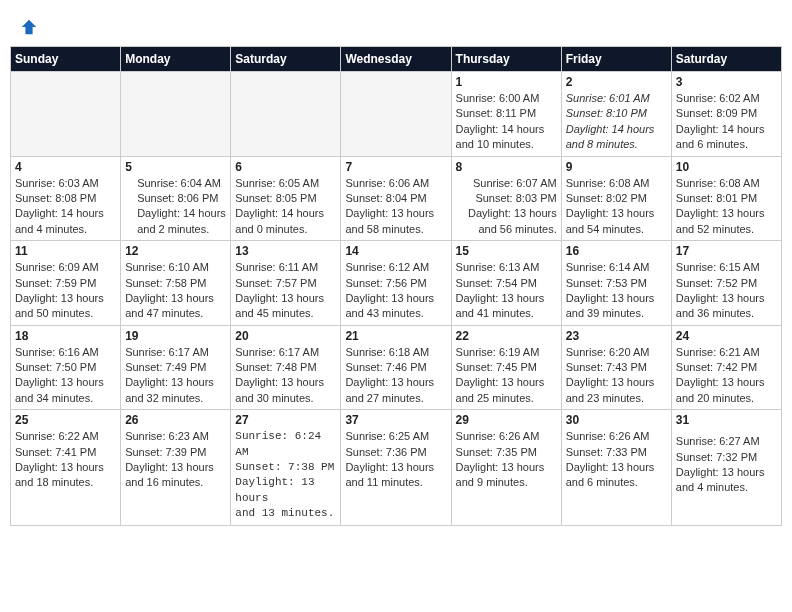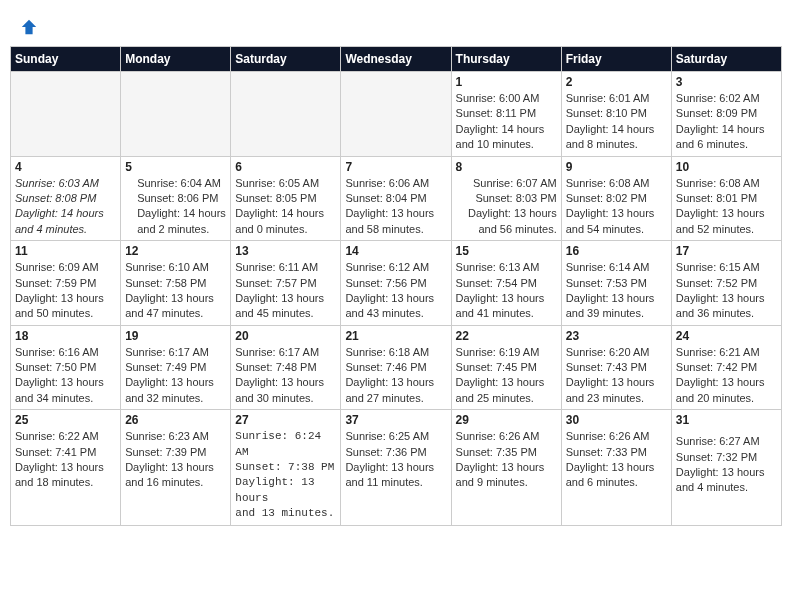--- a/index.html
+++ b/index.html
@@ -132,37 +132,37 @@
         <td class="empty"></td>
         <td>
           <span class="day-num">1</span>
           <div class="day-info" style="white-space: pre-line;">Sunrise: 6:00 AM
 Sunset: 8:11 PM
 Daylight: 14 hours
 and 10 minutes.</div>
         </td>
         <td>
           <span class="day-num">2</span>
-          <div class="day-info" style="white-space: pre-line;">Sunrise: 6:01 AM
+          <div class="day-info" style="white-space: pre-line; font-style: italic;">Sunrise: 6:01 AM
 Sunset: 8:10 PM
 Daylight: 14 hours
 and 8 minutes.</div>
         </td>
         <td>
           <span class="day-num">3</span>
           <div class="day-info" style="white-space: pre-line;">Sunrise: 6:02 AM
 Sunset: 8:09 PM
 Daylight: 14 hours
 and 6 minutes.</div>
         </td>
       </tr>
       <tr>
         <td>
           <span class="day-num">4</span>
-          <div class="day-info" style="white-space: pre-line; font-style: italic;">Sunrise: 6:03 AM
+          <div class="day-info" style="white-space: pre-line;">Sunrise: 6:03 AM
 Sunset: 8:08 PM
 Daylight: 14 hours
 and 4 minutes.</div>
         </td>
         <td>
           <span class="day-num">5</span>
           <div class="day-info" style="white-space: pre-line; margin-left: 12px;">Sunrise: 6:04 AM
 Sunset: 8:06 PM
 Daylight: 14 hours
 and 2 minutes.</div>

